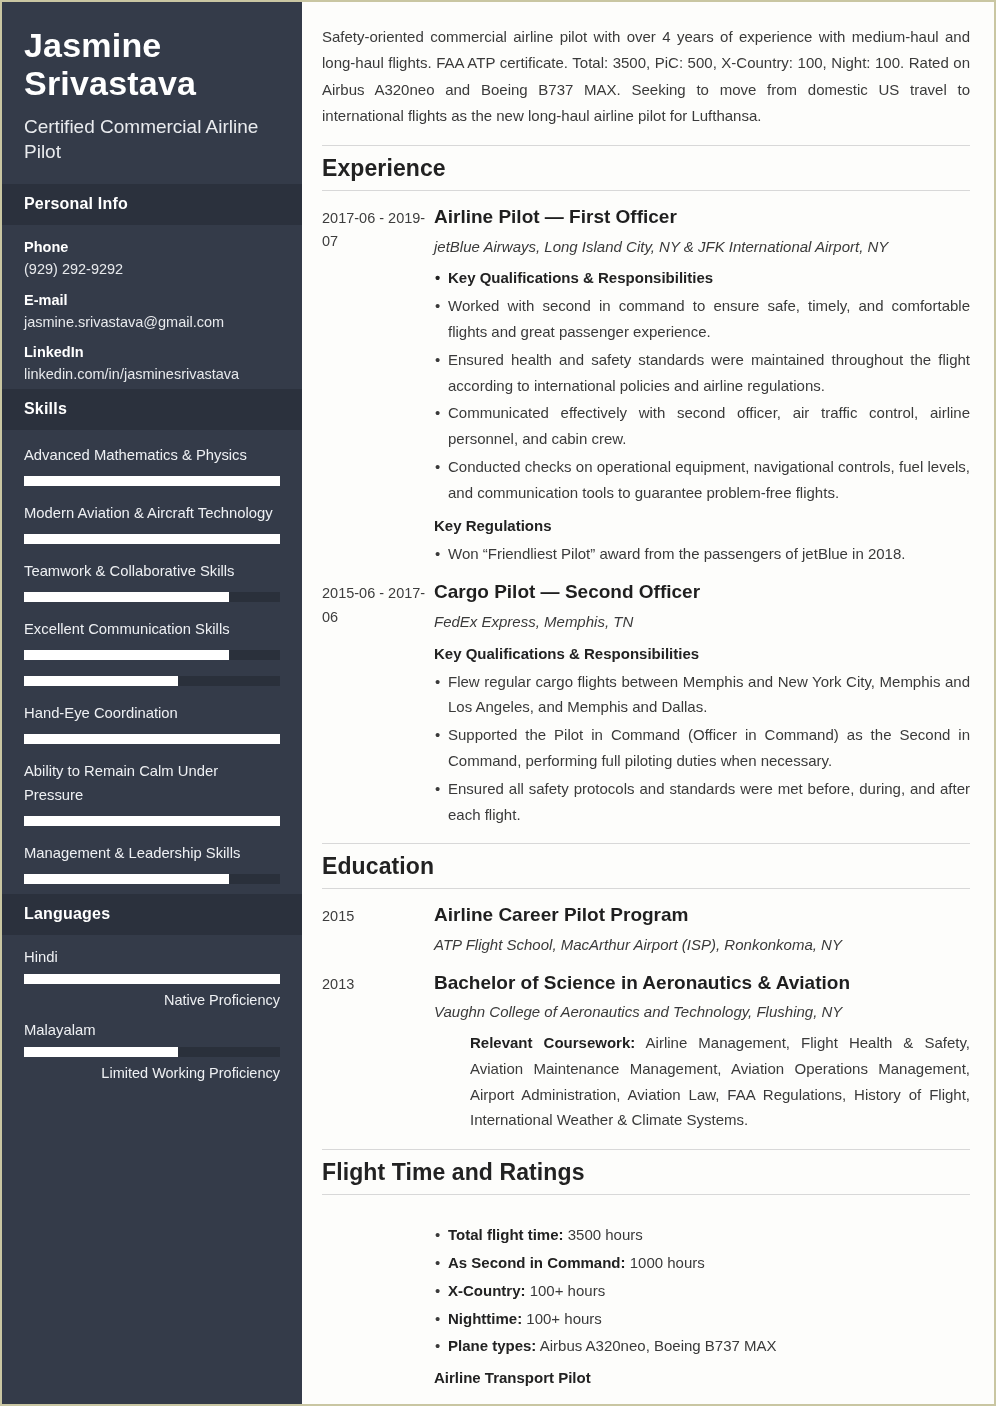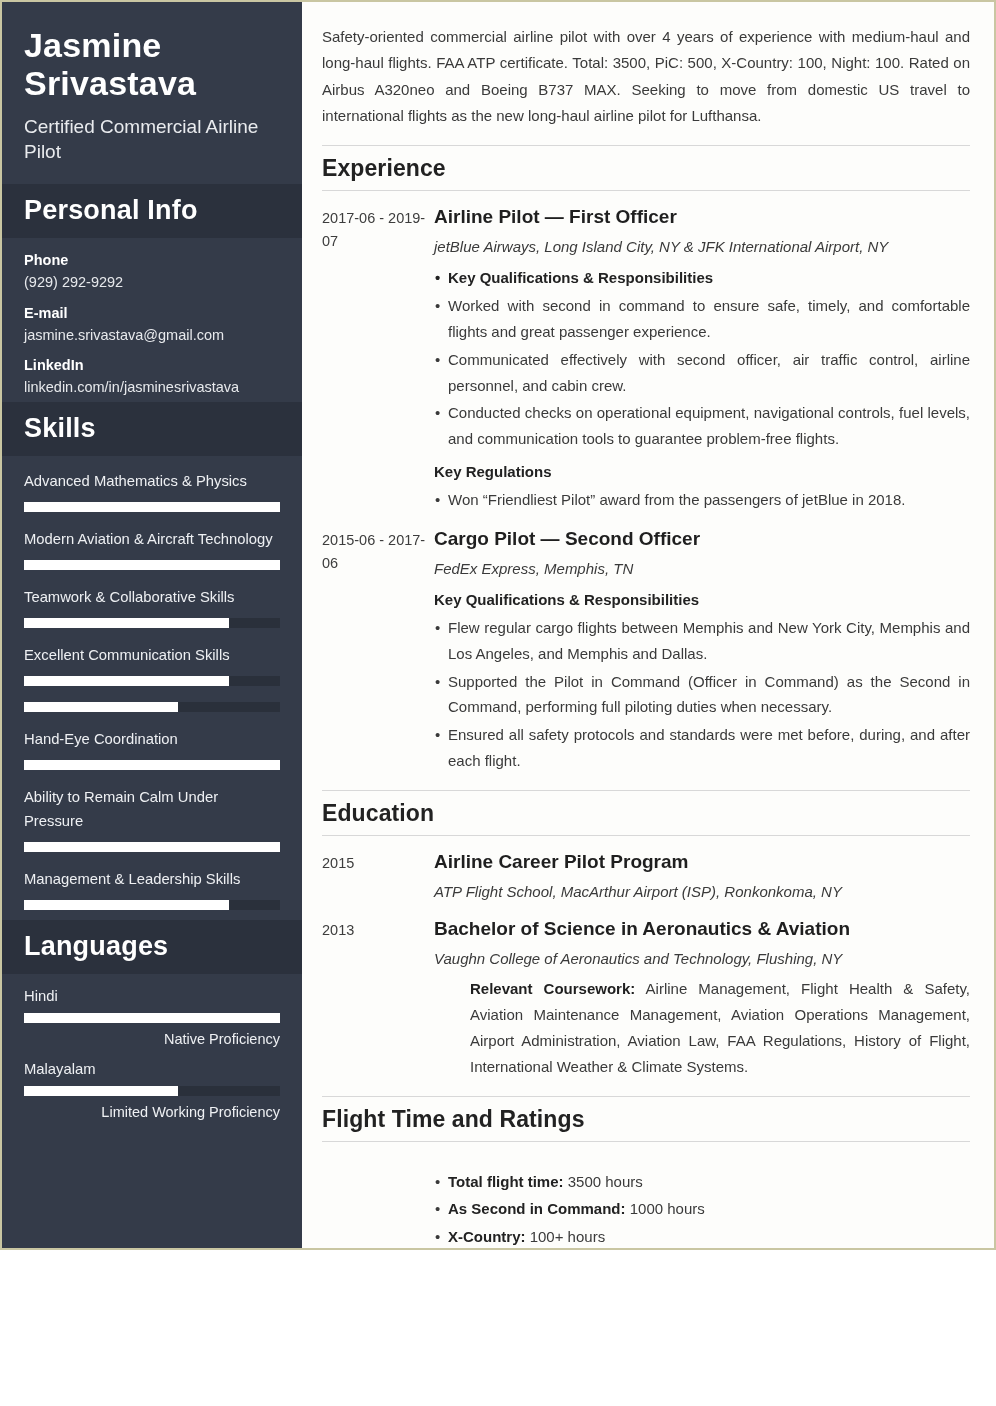--- a/index.html
+++ b/index.html
@@ -6,21 +6,21 @@
   * { box-sizing: border-box; margin: 0; padding: 0; }
 
   html, body {
     background: #ffffff;
     font-family: "Liberation Sans", sans-serif;
   }
 
   .page {
     position: relative;
     width: 996px;
-    height: 1250px;
+    height: 1406px;
     background: #fdfdfb;
     border: 2px solid #c9c6a2;
     overflow: hidden;
     display: flex;
   }
 
   
   .sidebar {
     width: 300px;
     flex: 0 0 300px;
@@ -43,21 +43,21 @@
     margin-top: 12px;
     font-size: 19px;
     line-height: 1.32;
     font-weight: normal;
     color: #e9ebee;
   }
 
   .sb-section-head {
     background: #2b313d;
     padding: 11px 22px 12px 22px;
-    font-size: 27px;
+    font-size: 16px;
     font-weight: bold;
     color: #ffffff;
     letter-spacing: .2px;
   }
 
   .sb-body { padding: 14px 22px 4px 22px; }
 
   .info-label {
     font-size: 14.5px;
     font-weight: bold;
@@ -324,20 +324,21 @@
       <h2 class="sec-title">Experience</h2>
       <div id="experience-entries">
           <div class="entry">
             <div class="entry-date">2017-06 - 2019-07</div>
             <div class="entry-body">
               <div class="entry-role">Airline Pilot — First Officer</div>
               <div class="entry-org">jetBlue Airways, Long Island City, NY &amp; JFK International Airport, NY</div>
               <div class="sub-head bulleted">Key Qualifications &amp; Responsibilities</div>
               <ul class="bullets">
                 <li>Worked with second in command to ensure safe, timely, and comfortable flights and great passenger experience.</li>
+                <li>Ensured health and safety standards were maintained throughout the flight according to international policies and airline regulations.</li>
                 <li>Communicated effectively with second officer, air traffic control, airline personnel, and cabin crew.</li>
                 <li>Conducted checks on operational equipment, navigational controls, fuel levels, and communication tools to guarantee problem-free flights.</li>
               </ul>
               <div class="sub-head">Key Regulations</div>
               <ul class="bullets">
                 <li>Won “Friendliest Pilot” award from the passengers of jetBlue in 2018.</li>
               </ul>
             </div>
           </div>
           <div class="entry">

